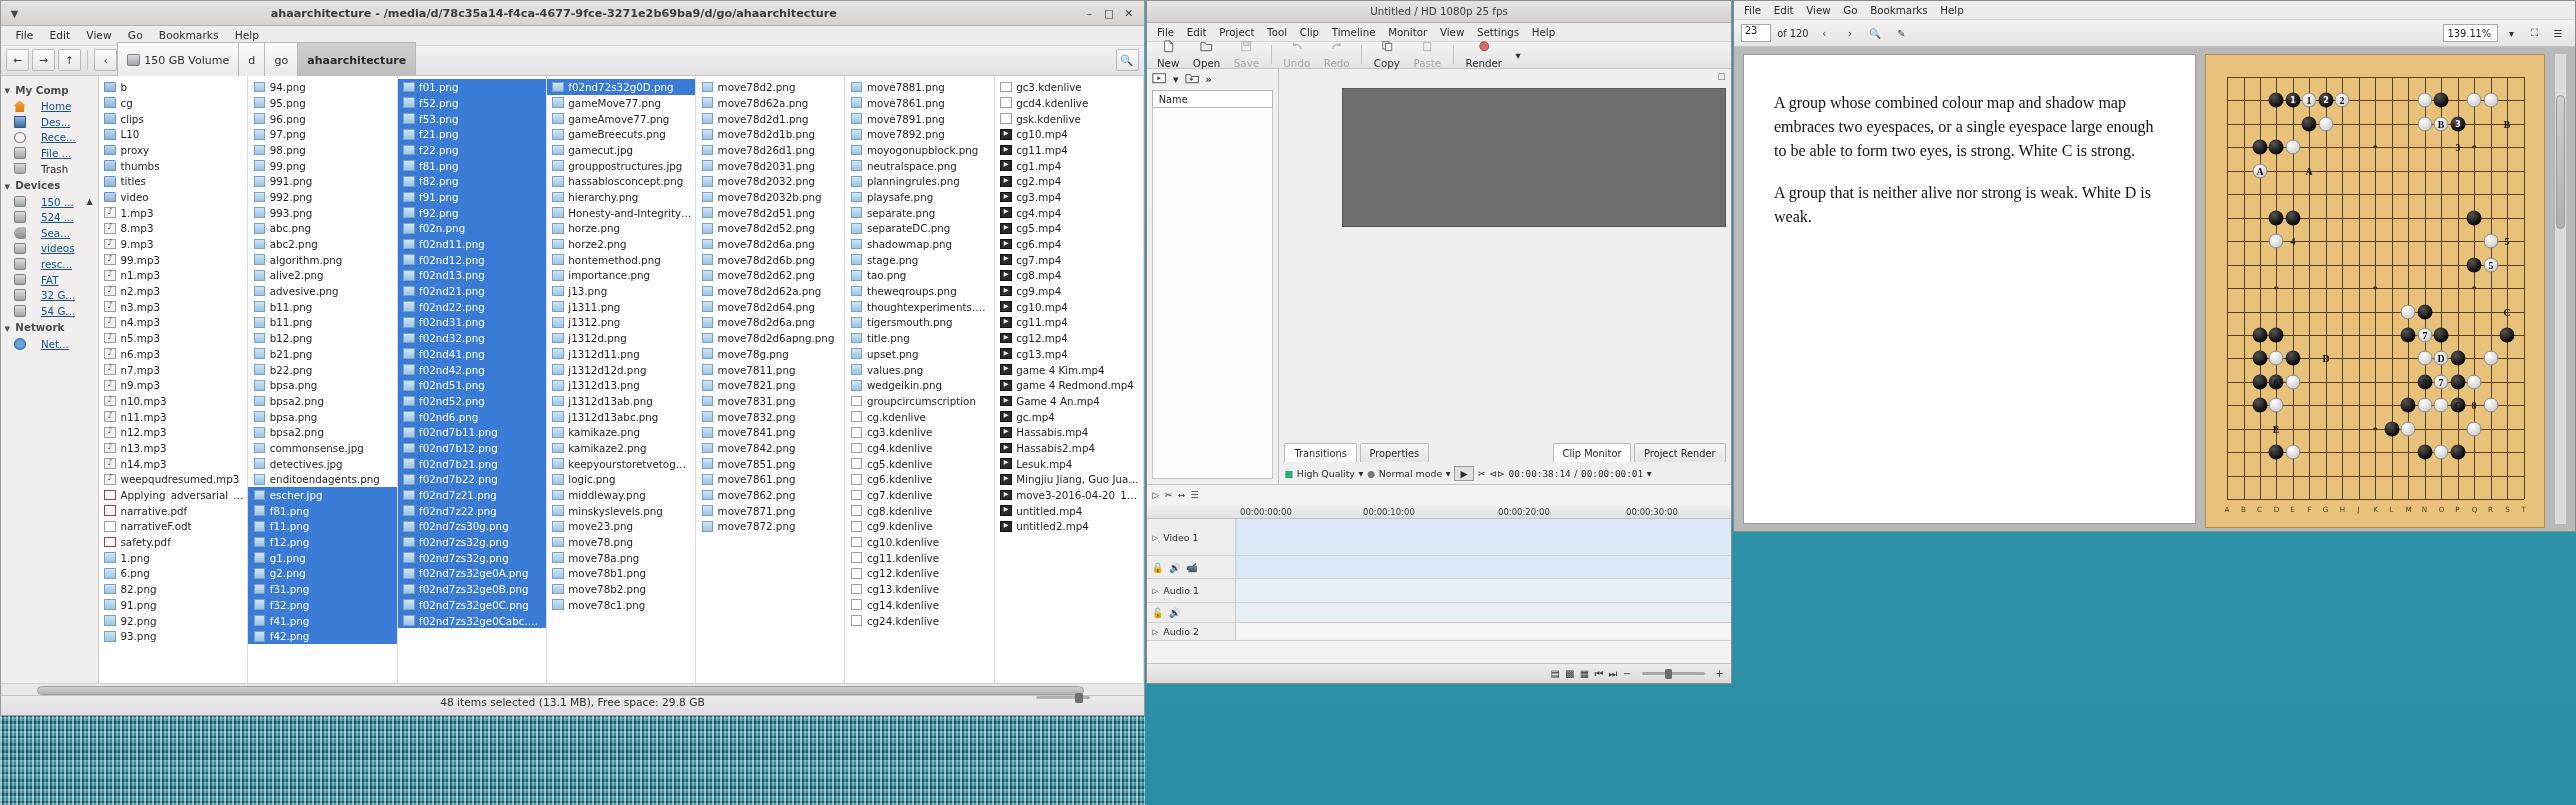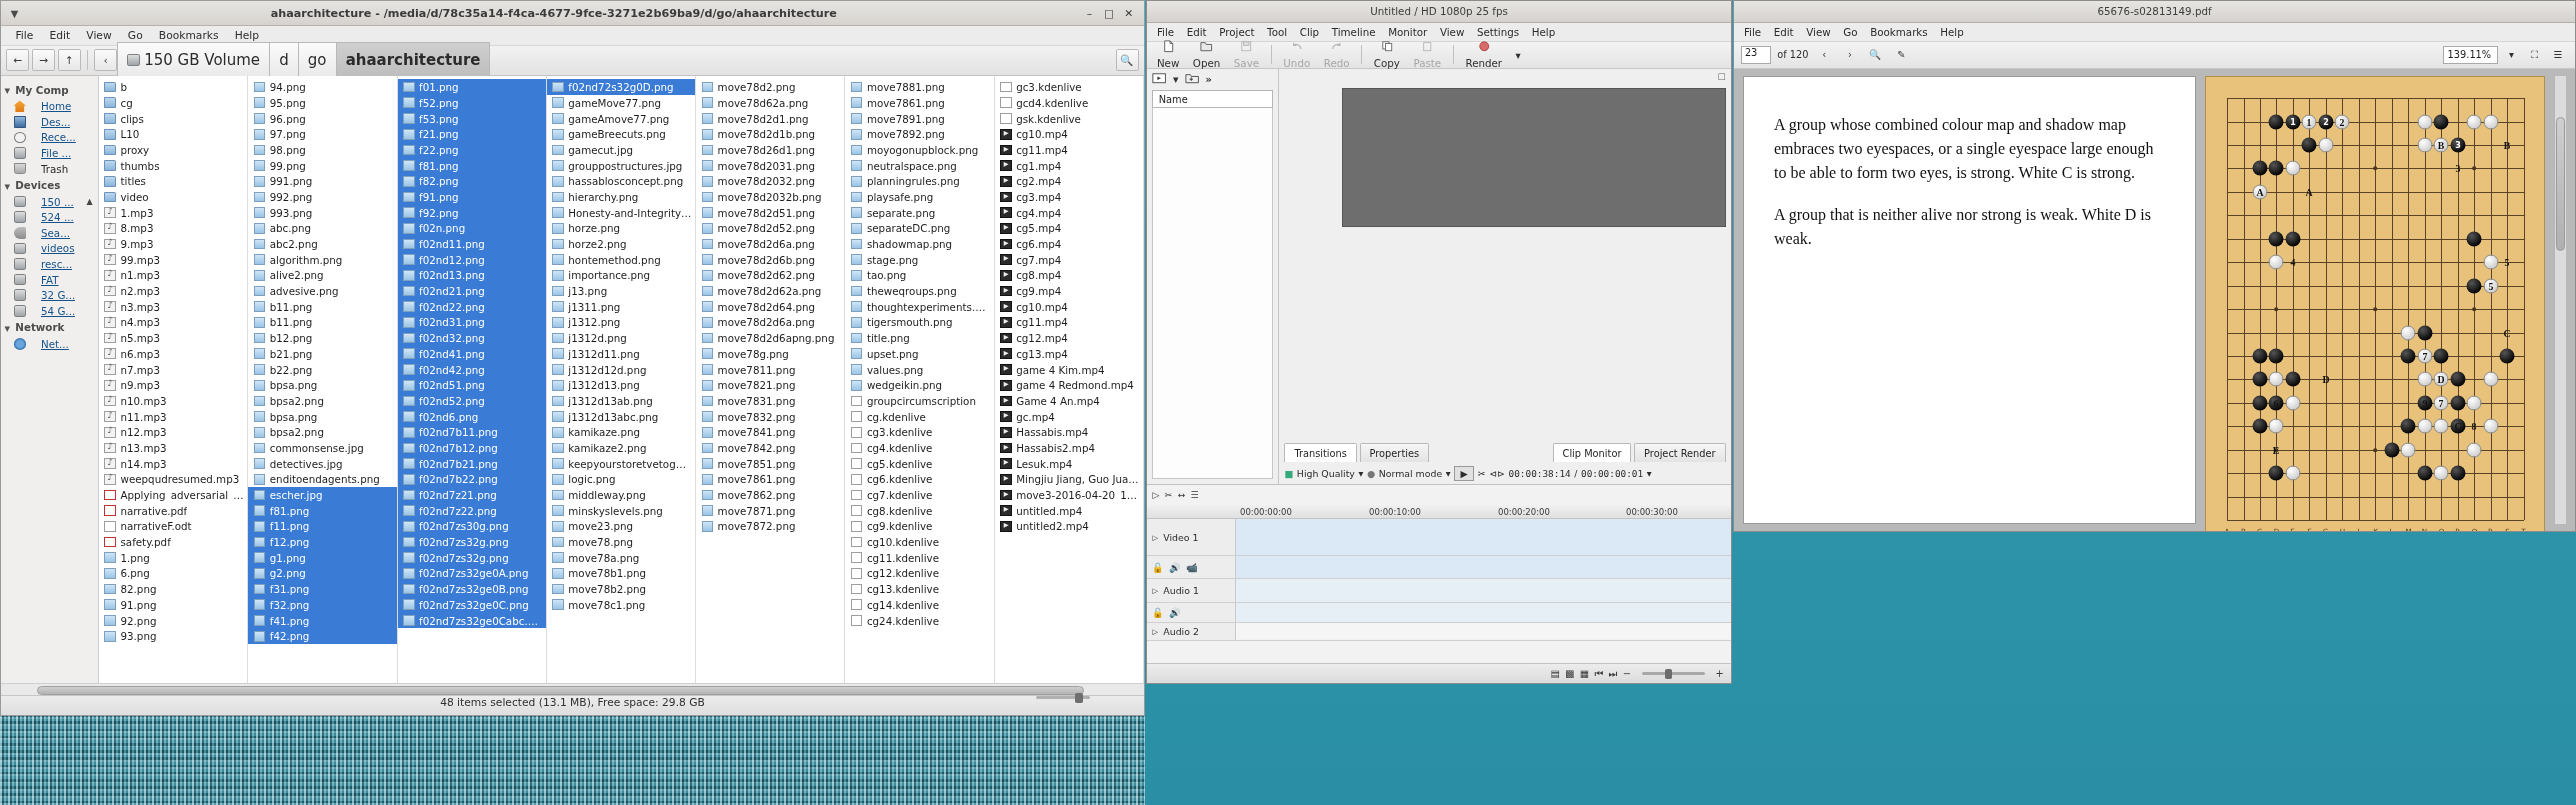--- a/index.html
+++ b/index.html
@@ -41,21 +41,21 @@
       background:#ececec; border-bottom:0.9px solid #d7d7d7; flex:0 0 19.7px; }
   .fm-menubar span { font-size:10.7px; color:#2e2e2e; padding:1.8px 7.2px; }
 
   .fm-toolbar { height:30px; display:flex; align-items:center; gap:2.7px; padding:0 5.4px;
       background:linear-gradient(#f2f2f2,#e2e2e2); border-bottom:0.9px solid #c4c4c4; flex:0 0 30px; }
   .tbar-btn { width:23px; height:21.5px; border:0.9px solid #b9b9b9; background:linear-gradient(#fbfbfb,#e7e7e7);
       border-radius:1.8px; display:flex; align-items:center; justify-content:center;
       font-size:10.7px; color:#3a3a3a; }
   .tbar-sep { width:0.9px; height:19.7px; background:#c0c0c0; margin:0 3.6px; }
   .pathbar { display:flex; align-items:center; gap:0; }
-  .path-crumb { height:37px; padding:8px 9px; display:flex; align-items:center; font-size:15px;
+  .path-crumb { height:37px; padding:8px 9px; display:flex; align-items:center; font-size:11px;
       border:0.9px solid #b9b9b9; background:linear-gradient(#fbfbfb,#e9e9e9); color:#2b2b2b; margin-right:-0.9px; }
   .path-crumb.active { background:linear-gradient(#cfcfcf,#bdbdbd); font-weight:bold; }
   .path-crumb .hdd { margin-right:4.5px; }
   .tbar-right { margin-left:auto; display:flex; align-items:center; gap:3.6px; }
 
   .fm-body { flex:1; display:flex; min-height:0; background:#fff; }
   .fm-sidebar { width:98px; background:#f0efee; border-right:0.9px solid #cfcfcf;
       padding:5.4px 0 0 0; overflow:hidden; position:relative; }
   .side-group { font-size:10.3px; font-weight:bold; color:#4c4c4c; padding:2.7px 3.6px 2.7px 14.3px;
       position:relative; }
@@ -1420,21 +1420,21 @@
 
   <div class="kd-tl">
     <div class="tl-toolbar">
       <span>▷</span>
       <span>✂</span>
       <span>↔</span>
       <span>☰</span>
     </div>
     <div class="tl-ruler">
       <span class="tick" style="left:93px">00:00:00:00</span>
-      <span class="tick" style="left:222px">00:00:10:00</span>
+      <span class="tick" style="left:216px">00:00:10:00</span>
       <span class="tick" style="left:351px">00:00:20:00</span>
       <span class="tick" style="left:479px">00:00:30:00</span>
     </div>
     <div class="tl-track">
       <div class="tl-head">
         <span style="font-size:7.2px">▷</span>
         <span>Video 1</span>
       </div>
       <div class="tl-lane lane-v"></div>
     </div>
@@ -1477,23 +1477,20 @@
     <span class="sb-ico">⏭</span>
     <span class="sb-ico">−</span>
     <div class="sb-slider">
         <div class="k"></div>
       </div>
     <span class="sb-ico">+</span>
   </div>
 </div>
 
 <div id="pdf">
-  <div class="pdf-title">
-    <span>65676-s02813149.pdf</span>
-  </div>
   <div class="pdf-menubar">
     <span>File</span>
     <span>Edit</span>
     <span>View</span>
     <span>Go</span>
     <span>Bookmarks</span>
     <span>Help</span>
   </div>
   <div class="pdf-toolbar">
     <div class="pg-input">23</div>

